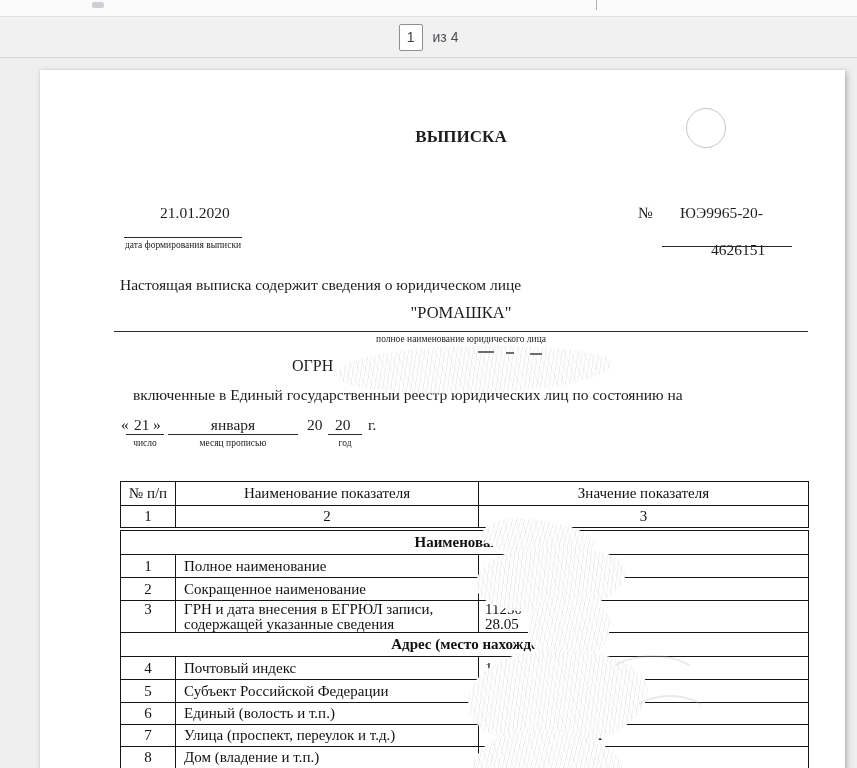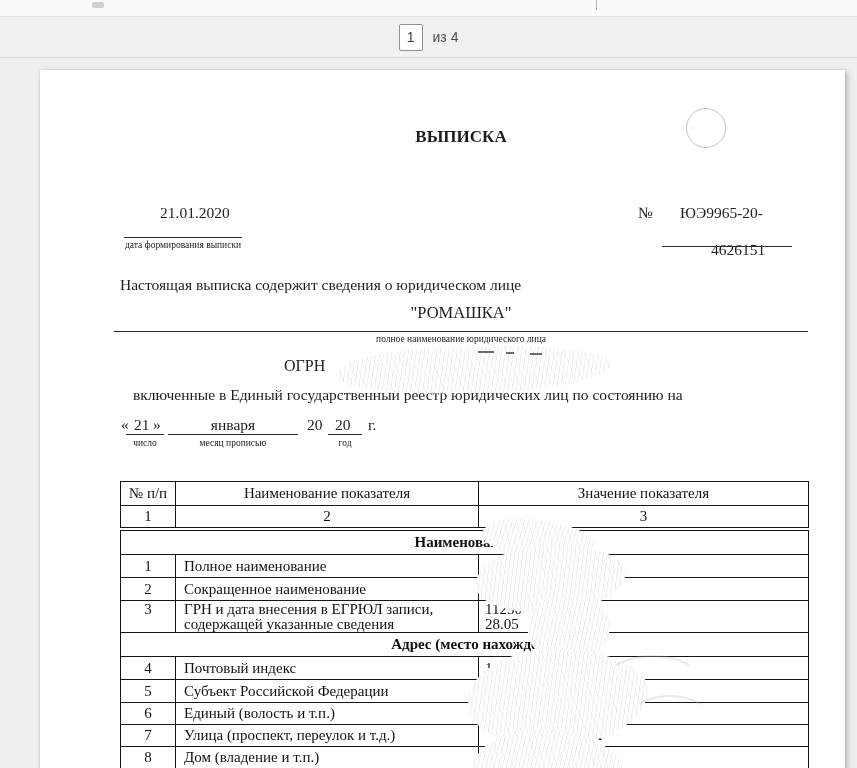--- a/index.html
+++ b/index.html
@@ -92,21 +92,21 @@
   <div class="abs body-txt" style="left:640px; top:134px; width:116px; text-align:left;">ЮЭ9965-20-</div>
   <div class="abs body-txt" style="left:640px; top:151px; width:116px; text-align:center;margin-top:20px;">4626151</div>
   <div class="uline" style="left:622px; top:176px; width:130px;"></div>
 
   <div class="abs body-txt" style="left:80px; top:206px;">Настоящая выписка содержит сведения о юридическом лице</div>
 
   <div class="abs ctr" style="left:74px; top:233px; width:694px; font-size:16.5px;">"РОМАШКА"</div>
   <div class="uline" style="left:74px; top:261px; width:694px;"></div>
   <div class="cap" style="left:74px; top:264px; width:694px;">полное наименование юридического лица</div>
 
-  <div class="abs" style="left:244px; top:287px; font-size:16px;">ОГРН</div>
+  <div class="abs" style="left:252px; top:287px; font-size:16px;">ОГРН</div>
   <div class="scribble" style="left:296px; top:276px; width:276px; height:47px; transform:rotate(-1.5deg);"></div>
   <div class="dash" style="left:438px; top:281px; width:16px;"></div>
   <div class="dash" style="left:466px; top:282px; width:8px;"></div>
   <div class="dash" style="left:490px; top:283px; width:12px;"></div>
 
   <div class="abs body-txt" style="left:93px; top:316px;">включенные в Единый государственный реестр юридических лиц по состоянию на</div>
 
   <div class="abs body-txt" style="left:81px; top:346px;">«</div>
   <div class="abs body-txt" style="left:94px; top:346px;">21</div>
   <div class="abs body-txt" style="left:113px; top:346px;">»</div>

